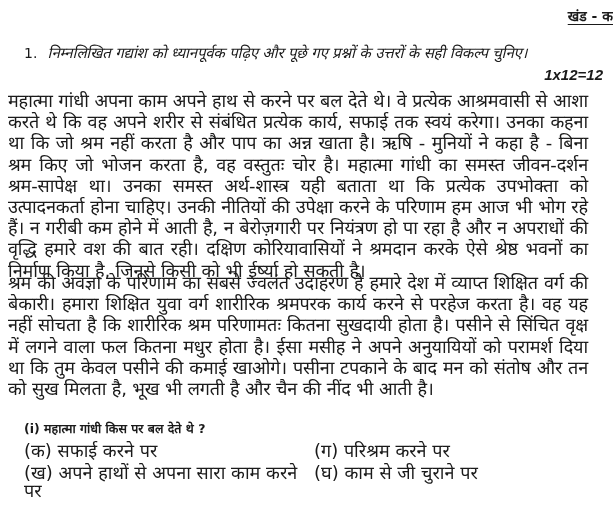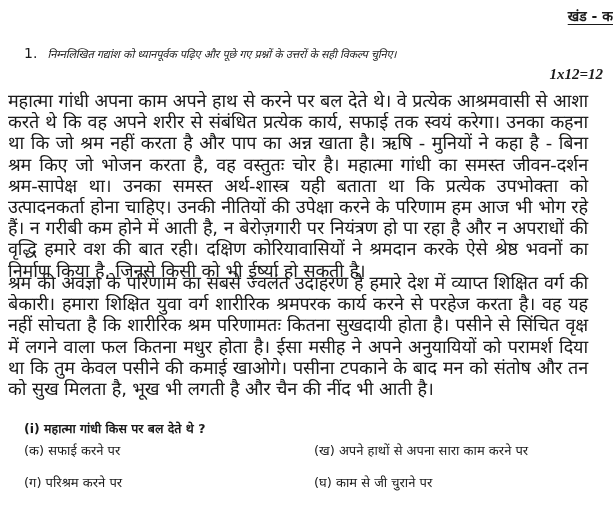--- a/index.html
+++ b/index.html
@@ -12,41 +12,41 @@
   .section-title {
     position: absolute; top: 6px; left: 0; width: 613px;
     text-align: right; font-size: 14px; font-weight: bold;
   }
   .section-title span { text-decoration: underline; text-underline-offset: 3px; }
   .question-head {
     position: absolute; top: 44px; left: 24px; width: 580px;
     font-size: 13px; line-height: 18px; white-space: nowrap;
   }
   .q-num { font-weight: normal; margin-right: 6px; font-size: 14px; }
-  .q-instr { font-style: italic; font-size: 11px; letter-spacing: -0.2px; }
+  .q-instr { font-style: italic; font-size: 15px; letter-spacing: -0.2px; }
   .marks {
     position: absolute; top: 66px; right: 10px;
     font-weight: bold; font-style: italic; font-size: 15px;
-    font-family: Liberation Serif, serif;
+    font-family: Liberation Sans, sans-serif;
   }
   .passage {
     position: absolute; left: 8px; width: 580px;
     font-size: 18px; line-height: 21.2px; text-align: justify;
     letter-spacing: -0.15px;
   }
   .p1 { top: 90px; }
   .p2 { top: 272px; }
   .subq {
     position: absolute; top: 420px; left: 24px;
     font-size: 12.5px; font-weight: bold;
   }
   .options {
     position: absolute; top: 442px; left: 24px; width: 580px;
-    display: grid; grid-template-columns: 290px 290px; row-gap: 14px;
-    font-size: 13px; line-height: 18px;
+    display: grid; grid-template-columns: 290px 290px; row-gap: 4px;
+    font-size: 18px; line-height: 18px;
   }
 </style>
 </head>
 <body>
 
 <div class="section-title">
   <span>खंड - क</span>
 </div>
 
 <div class="question-head">
@@ -56,16 +56,16 @@
 
 <div class="marks">1x12=12</div>
 
 <p class="passage p1" style="margin:0">महात्मा गांधी अपना काम अपने हाथ से करने पर बल देते थे। वे प्रत्येक आश्रमवासी से आशा करते थे कि वह अपने शरीर से संबंधित प्रत्येक कार्य, सफाई तक स्वयं करेगा। उनका कहना था कि जो श्रम नहीं करता है और पाप का अन्न खाता है। ऋषि - मुनियों ने कहा है - बिना श्रम किए जो भोजन करता है, वह वस्तुतः चोर है। महात्मा गांधी का समस्त जीवन-दर्शन श्रम-सापेक्ष था। उनका समस्त अर्थ-शास्त्र यही बताता था कि प्रत्येक उपभोक्ता को उत्पादनकर्ता होना चाहिए। उनकी नीतियों की उपेक्षा करने के परिणाम हम आज भी भोग रहे हैं। न गरीबी कम होने में आती है, न बेरोज़गारी पर नियंत्रण हो पा रहा है और न अपराधों की वृद्धि हमारे वश की बात रही। दक्षिण कोरियावासियों ने श्रमदान करके ऐसे श्रेष्ठ भवनों का निर्माण किया है, जिनसे किसी को भी ईर्ष्या हो सकती है।</p>
 <p class="passage p2" style="margin:0">श्रम की अवज्ञा के परिणाम का सबसे ज्वलंत उदाहरण है हमारे देश में व्याप्त शिक्षित वर्ग की बेकारी। हमारा शिक्षित युवा वर्ग शारीरिक श्रमपरक कार्य करने से परहेज करता है। वह यह नहीं सोचता है कि शारीरिक श्रम परिणामतः कितना सुखदायी होता है। पसीने से सिंचित वृक्ष में लगने वाला फल कितना मधुर होता है। ईसा मसीह ने अपने अनुयायियों को परामर्श दिया था कि तुम केवल पसीने की कमाई खाओगे। पसीना टपकाने के बाद मन को संतोष और तन को सुख मिलता है, भूख भी लगती है और चैन की नींद भी आती है।</p>
 
 <div class="subq">(i) महात्मा गांधी किस पर बल देते थे ?</div>
 
 <div class="options">
   <div>(क) सफाई करने पर</div>
+  <div>(ग) परिश्रम करने पर</div>
   <div>(ख) अपने हाथों से अपना सारा काम करने पर</div>
-  <div>(ग) परिश्रम करने पर</div>
   <div>(घ) काम से जी चुराने पर</div>
 </div>
 
 </body></html>

